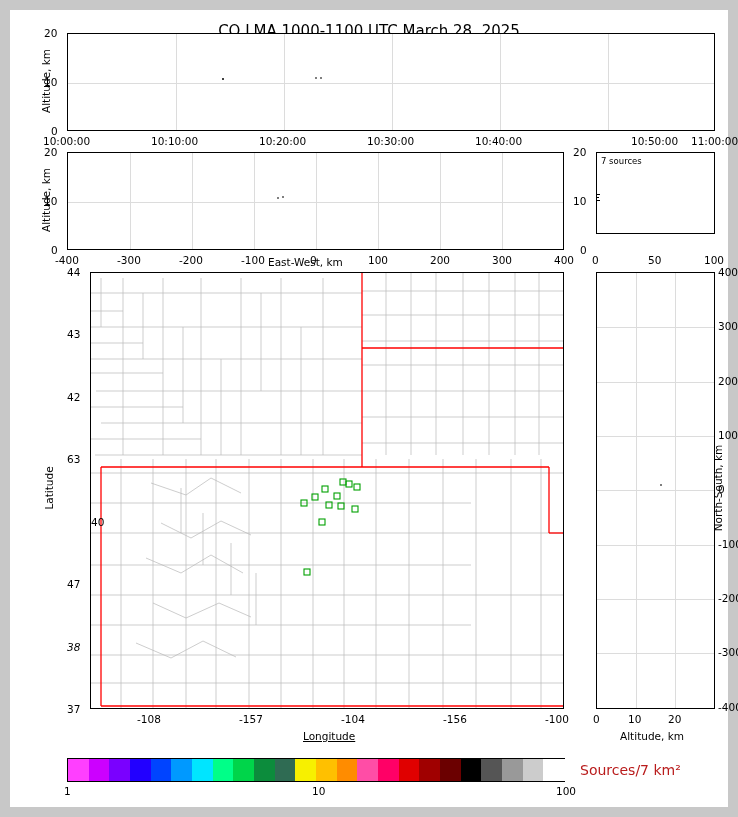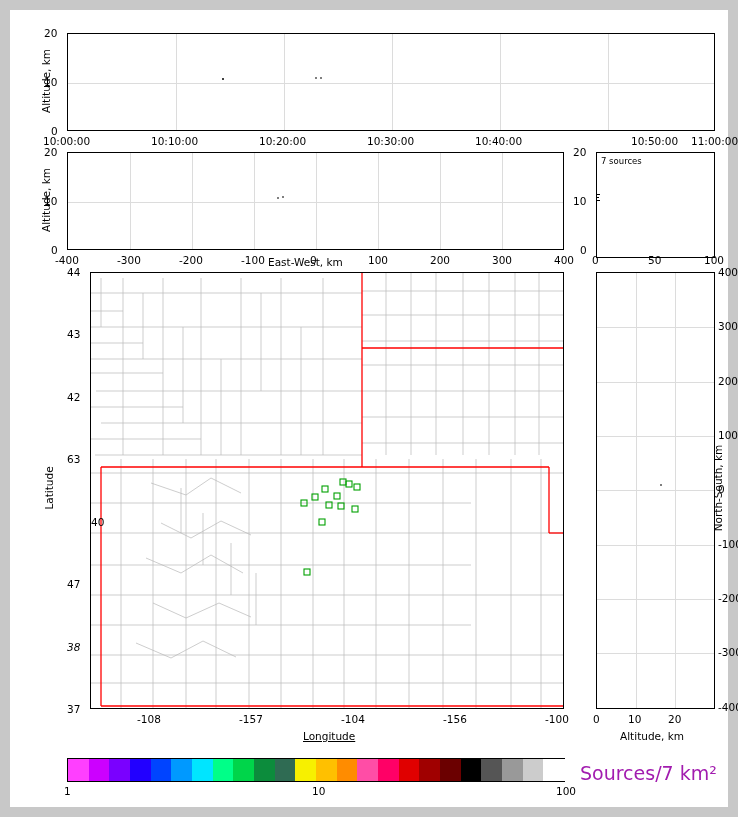--- a/index.html
+++ b/index.html
@@ -21,27 +21,28 @@
   .title{
     position:absolute;width:100%;text-align:center;
     font-size:15px;color:#000;
   }
   .pt{position:absolute;border-radius:50%;}
   svg{display:block;}
   .cbar-wrap{position:absolute;}
   .cbar-seg{position:absolute;top:0;height:100%;}
   .cbar-label{position:absolute;font-size:10.5px;color:#000;}
   .srctext{position:absolute;font-size:8.5px;color:#000;}
-  .cbar-title{position:absolute;font-size:19px;color:#a21caf;white-space:nowrap;}
+  .cbar-title{position:absolute;font-size:14px;color:#b91c1c;white-space:nowrap;}
 </style>
 </head>
 <body>
 
 <div id="figure">
 
+  <div class="title" style="left:0;top:12px;">CO LMA 1000-1100 UTC March 28, 2025</div>
 
   <div class="axes" style="left:57px;top:23px;width:648px;height:98px;">
 
     <div class="gridline" style="left:0;top:49px;width:100%;height:1px;"></div>
 
     <div class="gridline" style="left:108px;top:0;width:1px;height:100%;"></div>
     <div class="gridline" style="left:216px;top:0;width:1px;height:100%;"></div>
     <div class="gridline" style="left:324px;top:0;width:1px;height:100%;"></div>
     <div class="gridline" style="left:432px;top:0;width:1px;height:100%;"></div>
     <div class="gridline" style="left:540px;top:0;width:1px;height:100%;"></div>
@@ -84,21 +85,21 @@
   <div class="tick-label" style="left:107px;top:244px;">-300</div>
   <div class="tick-label" style="left:169px;top:244px;">-200</div>
   <div class="tick-label" style="left:231px;top:244px;">-100</div>
   <div class="tick-label" style="left:300px;top:244px;">0</div>
   <div class="tick-label" style="left:358px;top:244px;">100</div>
   <div class="tick-label" style="left:420px;top:244px;">200</div>
   <div class="tick-label" style="left:482px;top:244px;">300</div>
   <div class="tick-label" style="left:544px;top:244px;">400</div>
   <div class="axis-title" style="left:258px;top:246px;">East-West, km</div>
 
-  <div class="axes" style="left:586px;top:142px;width:119px;height:106px;">
+  <div class="axes" style="left:586px;top:142px;width:119px;height:82px;">
     <div class="srctext" style="left:4px;top:3px;">7 sources</div>
 
     <div style="position:absolute;left:0;top:41px;width:3px;height:1px;background:#000;"></div>
     <div style="position:absolute;left:0;top:44px;width:2px;height:1px;background:#000;"></div>
     <div style="position:absolute;left:0;top:47px;width:3px;height:1px;background:#000;"></div>
   </div>
   <div class="tick-label" style="left:563px;top:136px;">20</div>
   <div class="tick-label" style="left:563px;top:185px;">10</div>
   <div class="tick-label" style="left:570px;top:234px;">0</div>
   <div class="tick-label" style="left:582px;top:244px;">0</div>

